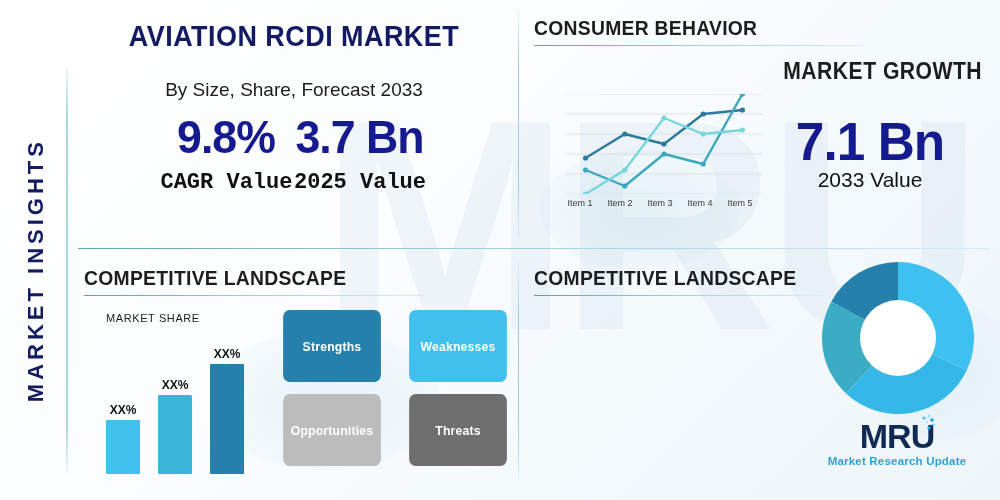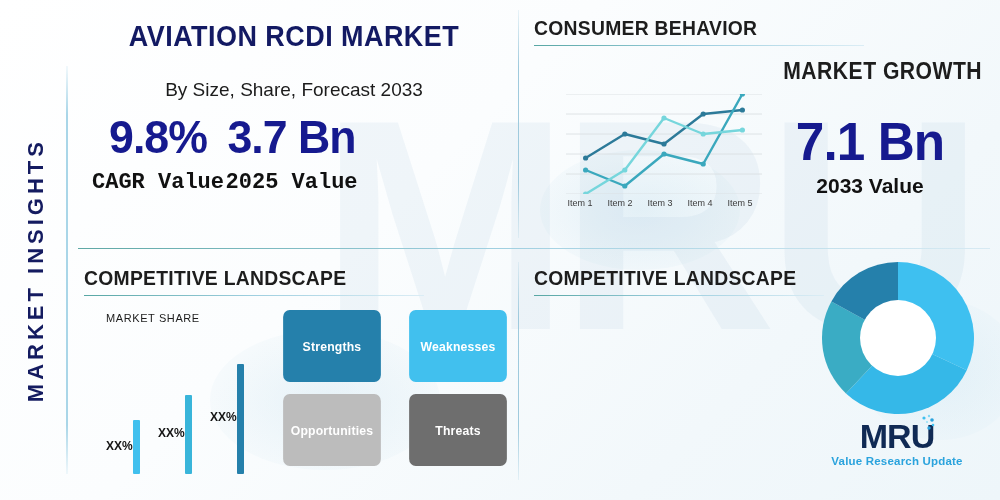--- a/index.html
+++ b/index.html
@@ -96,21 +96,21 @@
   }
   .subtitle {
     text-align: center;
     font-size: 19px;
     color: #1c1c1c;
     margin-top: 26px;
     font-weight: 400;
   }
   .stat-row {
     display: flex;
-    justify-content: flex-start;
+    justify-content: center;
     align-items: flex-start;
     margin-top: 12px;
     padding: 0 14px;
   }
   .stat-block { text-align: center; }
   .stat-value {
     font-size: 47px;
     font-weight: 700;
     color: #161a8f;
     line-height: 1.02;
@@ -177,39 +177,39 @@
   
   .q2-stat {
     position: absolute; right: 20px; top: 26px;
     text-align: center; width: 200px;
   }
   .q2-stat .big {
     font-size: 54px; font-weight: 700; color: #161a8f;
     line-height: 1.0; letter-spacing: -1px; transform: scaleX(0.95);
   }
   .q2-stat .sub {
-    font-size: 21px; font-weight: 700; color: #111; margin-top: 6px;
+    font-size: 21px; font-weight: 400; color: #111; 
   }
 
   
   .q3 { position: absolute; left: 84px; top: 266px; width: 426px; height: 216px; }
   .q3-head-wrap { width: 340px; }
   .q3-body { position: absolute; left: 0; top: 46px; width: 426px; height: 170px; }
 
   .bar-area { position: absolute; left: 6px; top: 0; width: 180px; height: 168px; }
   .bar-title {
     font-size: 11px; font-weight: 400; color: #1c1c1c;
     letter-spacing: 0.6px; margin-left: 16px;
   }
   .bars {
     position: absolute; left: 16px; bottom: 6px;
     width: 160px; height: 128px;
     display: flex; align-items: flex-end; gap: 18px;
   }
-  .bar-col { width: 34px; display: flex; flex-direction: row; align-items: center; }
+  .bar-col { width: 34px; display: flex; flex-direction: column; align-items: center; }
   .bar-lab { font-size: 12px; font-weight: 700; color: #141414; margin-bottom: 3px; }
   .bar-rect { width: 34px; border-radius: 1px; }
 
   .swot {
     position: absolute; left: 196px; top: -2px;
     width: 230px; height: 158px;
     display: grid;
     grid-template-columns: 104px 104px;
     grid-template-rows: 72px 72px;
     gap: 12px 22px;
@@ -406,17 +406,17 @@
         <span>MRU</span>
         <svg class="logo-dots" viewBox="0 0 18 20">
           <circle cx="5" cy="4" r="1.6" fill="#3ec0f0"></circle>
           <circle cx="10" cy="2" r="1.2" fill="#7fd8f5"></circle>
           <circle cx="13" cy="6" r="1.8" fill="#2aa3dd"></circle>
           <circle cx="8" cy="8" r="1.1" fill="#9ae2f8"></circle>
           <circle cx="14" cy="11" r="1.3" fill="#3ec0f0"></circle>
           <circle cx="10" cy="14" r="1.7" fill="#2aa3dd"></circle>
         </svg>
       </div>
-      <div class="logo-sub">Value Research Update</div>
+      <div class="logo-sub">Market Research Update</div>
     </div>
   </div>
 
 </div>
 
 </body></html>

